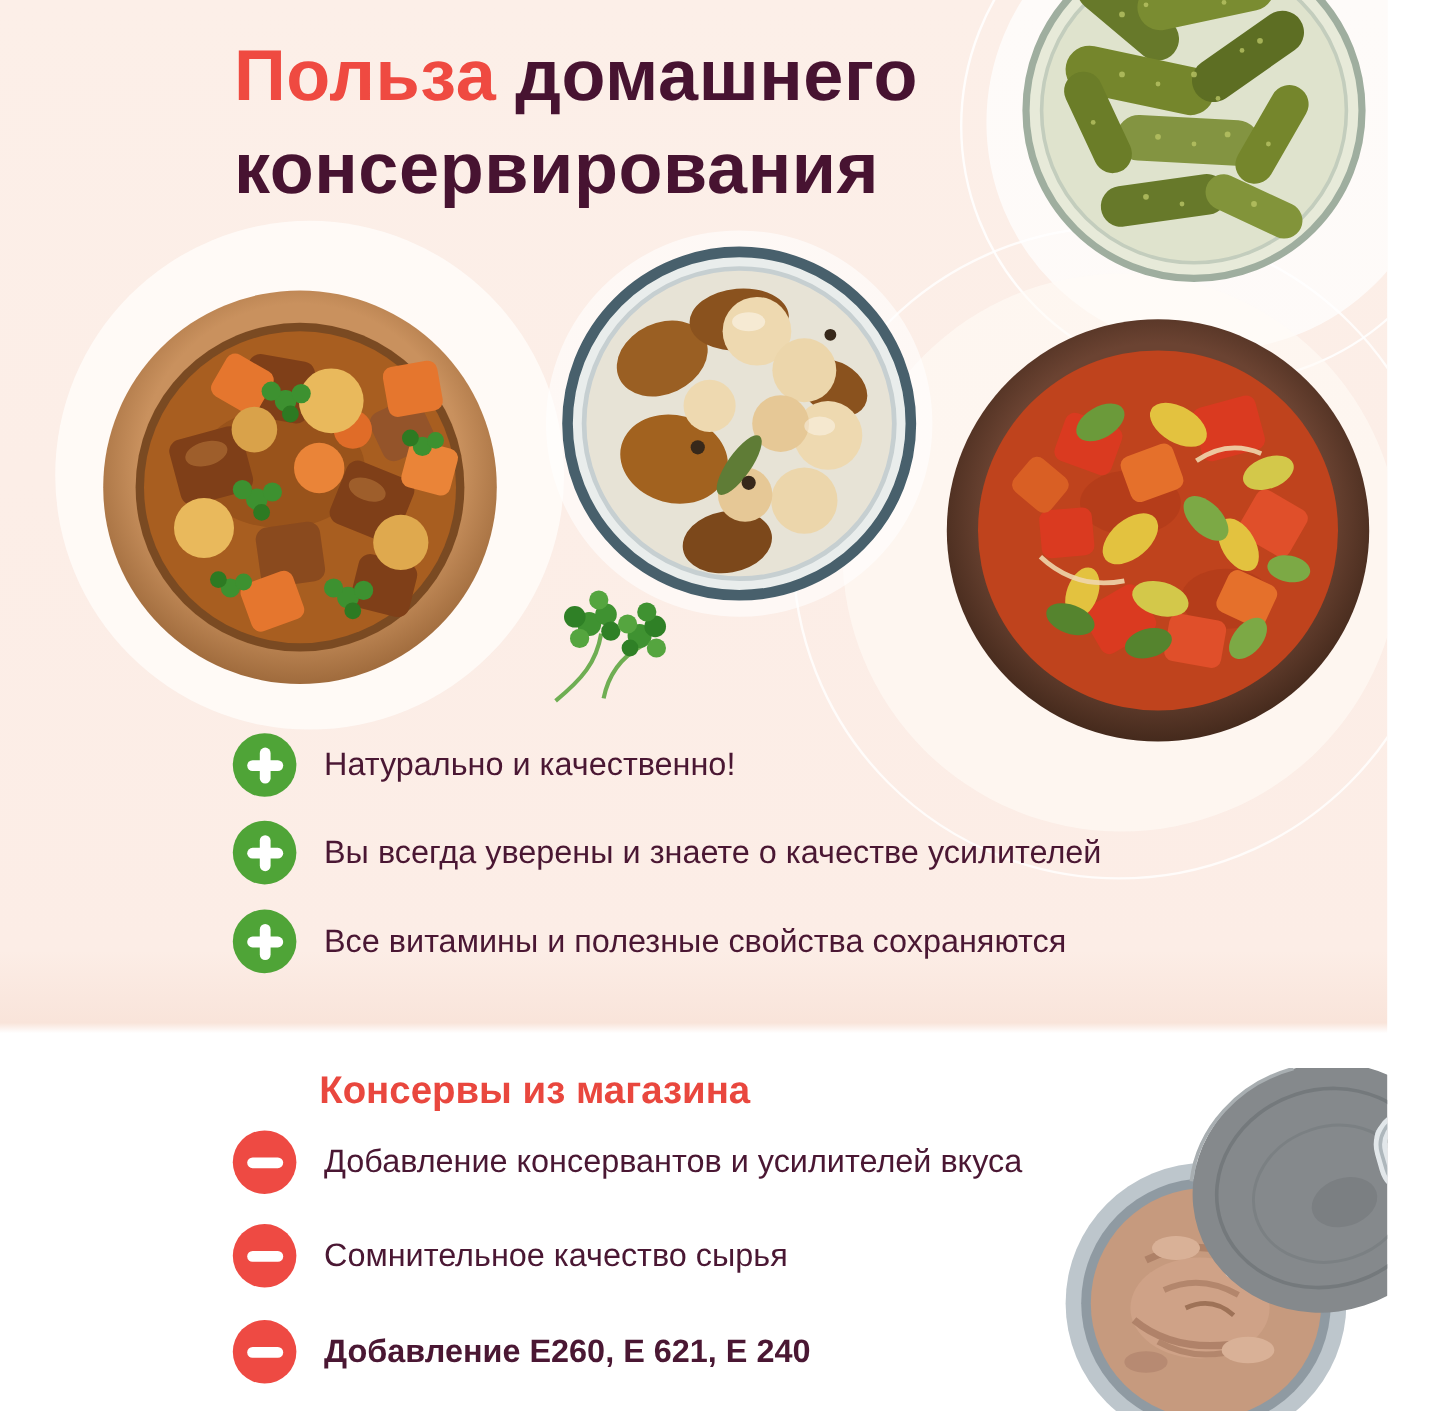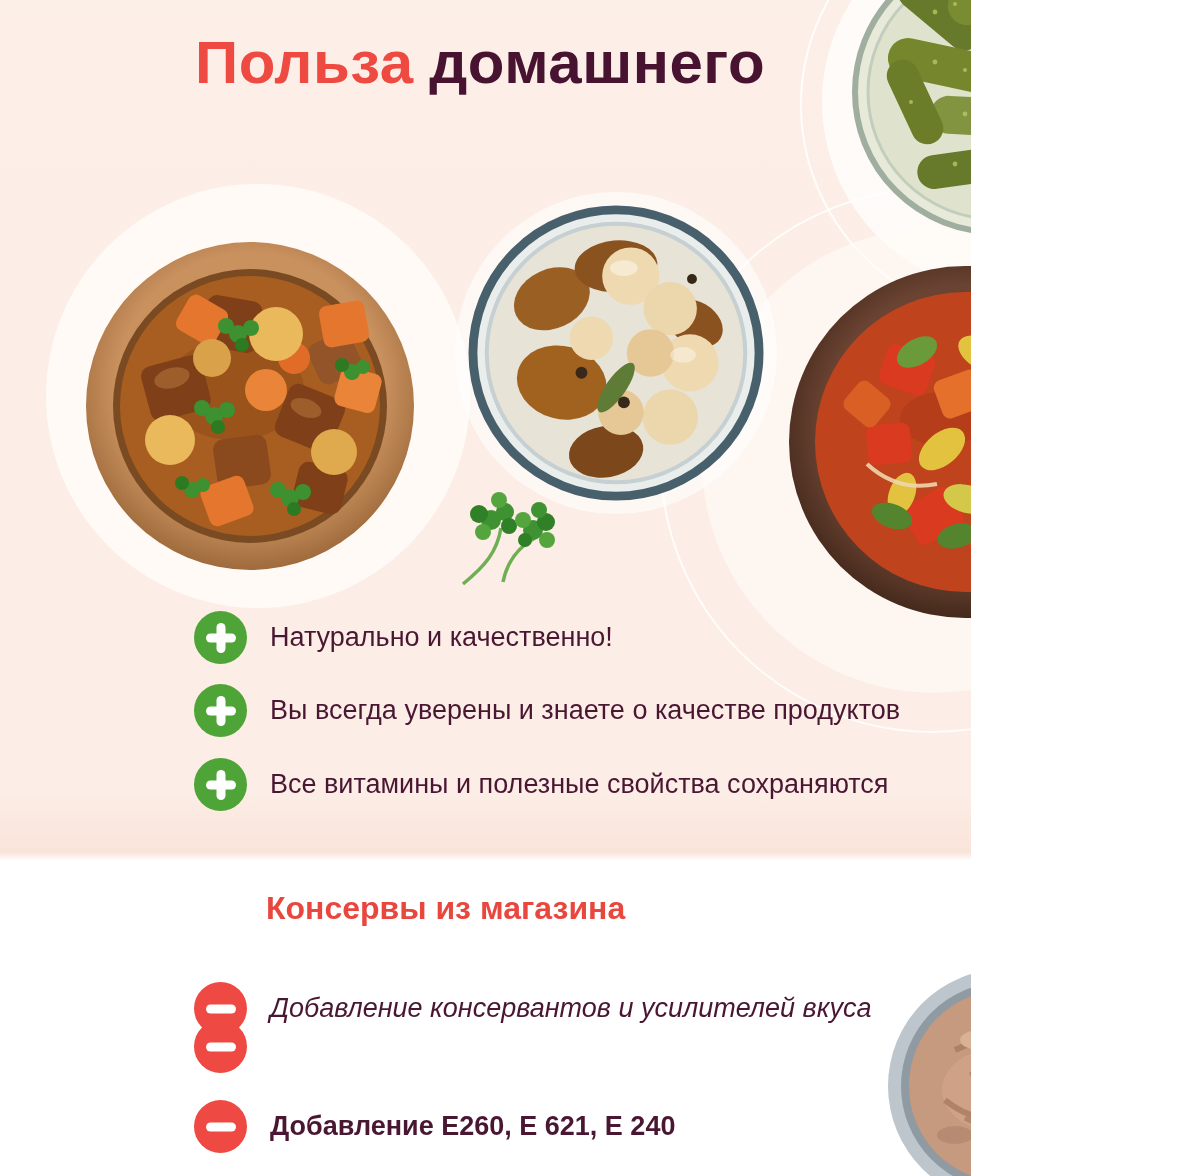--- a/index.html
+++ b/index.html
@@ -1,18 +1,18 @@
 <!DOCTYPE html>
 <html><head>
 <meta charset="utf-8">
 <style>
   * { margin:0; padding:0; box-sizing:border-box; }
   html,body { background:#ffffff; }
   body { font-family:"Liberation Sans", sans-serif; }
-  .page { position:relative; width:971px; height:1176px; overflow:hidden; background:#ffffff; }
+  .page { position:relative; width:1156px; height:1176px; overflow:hidden; background:#ffffff; }
 
   .bg-top { position:absolute; left:0; top:0; width:1200px; height:861px;
             background:linear-gradient(180deg,#fcefe8 0%, #fcede6 92%, #f9e4da 99%, #fff 100%); }
 
   .soft-circle { position:absolute; border-radius:50%; }
 
   .photo { position:absolute; }
   .photo svg { display:block; }
 
   .title { position:absolute; left:195px; top:24px; font-size:60px; font-weight:bold;
@@ -271,47 +271,49 @@
       <g transform="rotate(-16 315 70)">
         <circle cx="300" cy="52" r="10" fill="#cdd4d8"></circle>
         <rect x="292" y="40" width="52" height="62" rx="24" fill="none" stroke="#e2e7ea" stroke-width="11"></rect>
         <rect x="292" y="40" width="52" height="62" rx="24" fill="none" stroke="#aeb7bc" stroke-width="3"></rect>
       </g>
     </svg>
   </div>
 
   <h1 class="title">
     <span class="tline"><span class="hl">Польза</span><span>домашнего</span></span>
+    <span class="tline">консервирования</span>
   </h1>
 
   <div>
     <div class="row" style="top:611px;">
       <span class="badge green"></span>
       <span class="row-text">Натурально и качественно!</span>
     </div>
     <div class="row" style="top:684px;">
       <span class="badge green"></span>
-      <span class="row-text">Вы всегда уверены и знаете о качестве продуктов</span>
+      <span class="row-text">Вы всегда уверены и знаете о качестве усилителей</span>
     </div>
     <div class="row top-align" style="top:758px;">
       <span class="badge green"></span>
       <span class="row-text">
         <span class="tline">Все витамины и полезные свойства сохраняются</span>
       </span>
     </div>
   </div>
 
   <div>
     <h2 class="section-header">Консервы из магазина</h2>
-    <div class="row" style="top:982px;font-style:italic;">
+    <div class="row" style="top:942px;">
       <span class="badge red"></span>
       <span class="row-text">Добавление консервантов и усилителей вкуса</span>
     </div>
     <div class="row" style="top:1020px;">
       <span class="badge red"></span>
+      <span class="row-text">Сомнительное качество сырья</span>
     </div>
     <div class="row" style="top:1100px;font-weight:bold;">
       <span class="badge red"></span>
       <span class="row-text">Добавление Е260, Е 621, Е 240</span>
     </div>
   </div>
 
 </div>
 
 </body></html>

